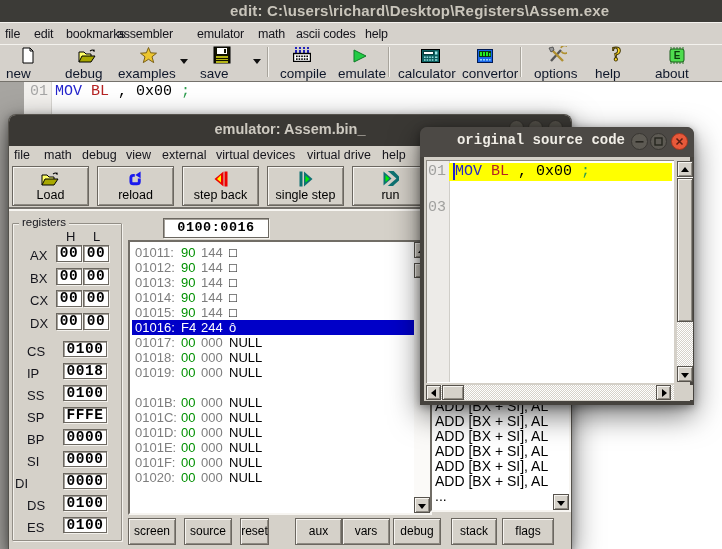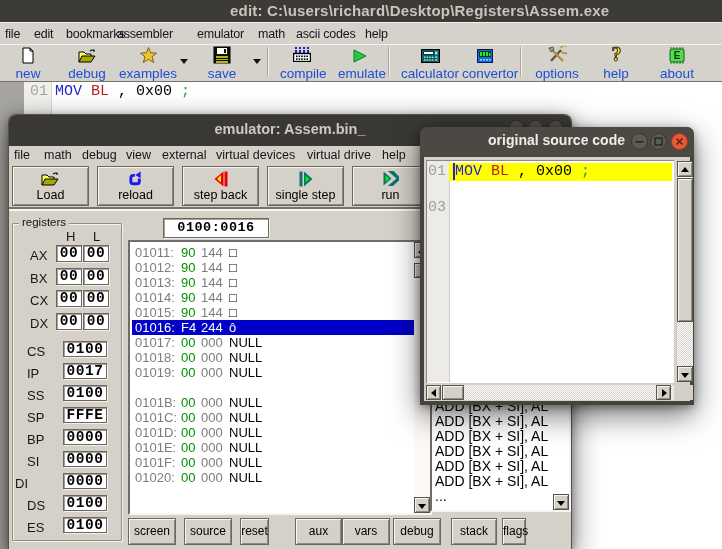--- a/index.html
+++ b/index.html
@@ -7,21 +7,21 @@
   body { font-family:"Liberation Sans", sans-serif; position:relative; background:#fff; }
   .abs { position:absolute; }
 
   
   #edit-title { left:0; top:0; width:722px; height:22px; background:#3c3b37; }
   #edit-title .t { position:absolute; left:230px; top:2px; font-weight:bold; font-size:15px; color:#c9c5bb; letter-spacing:0.2px; }
   #edit-menu { left:0; top:22px; width:722px; height:22px; background:#d5d1cb; border-top:1px solid #f4f2ee; }
   #edit-menu span { position:absolute; top:4px; font-size:12.5px; letter-spacing:-0.2px; color:#15151c; }
   #edit-toolbar { left:0; top:44px; width:722px; height:38px; background:#d5d1cb; border-bottom:1px solid #75726c; box-shadow: inset 0 1px 0 #f4f2ee; }
   .tbtn { position:absolute; top:2px; text-align:center; }
-  .tbtn .lbl { position:absolute; top:20px; font-size:13.5px; color:#1d4ed8; width:100%; text-align:center; white-space:nowrap; }
+  .tbtn .lbl { position:absolute; top:20px; font-size:13.5px; color:#0f172a; width:100%; text-align:left; white-space:nowrap; }
   .tsep { position:absolute; top:3px; width:2px; height:30px; border-left:1px solid #a8a49c; border-right:1px solid #f4f2ee; }
   .darr { position:absolute; top:15px; width:0; height:0; border-left:4px solid transparent; border-right:4px solid transparent; border-top:5px solid #111; }
 
   
   #editor { left:0; top:82px; width:722px; height:467px; background:#fff; }
   #editor .lmargin { position:absolute; left:0; top:0; width:24px; height:467px; background:#a7a5a1; }
   #editor .gutter { position:absolute; left:24px; top:0; width:28px; height:467px; background:#f2f0ed; border-right:1px solid #d8d6d2; }
   #editor .lnum { position:absolute; left:30px; top:1px; font-family:"Liberation Mono", monospace; font-size:15px; color:#a6a6a6; }
   #editor .code { position:absolute; left:55px; top:1px; font-family:"Liberation Mono", monospace; font-size:15px; color:#000; white-space:pre; }
   .kw { color:#2424cc; } .reg { color:#b52323; } .cmt { color:#2e9e4f; }
@@ -61,21 +61,21 @@
   #msel span { color:#fff !important; }
   #memsb { position:absolute; right:0; top:0; width:16px; height:271px; background:#fbfaf8; }
   #dislist { position:absolute; left:421px; top:125px; width:141px; height:272px; background:#fff; border:2px solid; border-color:#716d66 #f7f5f1 #f7f5f1 #716d66; }
   .drow { position:absolute; left:3px; height:15px; font-size:14px; color:#000; white-space:pre; }
 
   .bbtn { position:absolute; top:403px; width:50px; height:27px; background:#d5d1c9; border:1px solid #6b6760; box-shadow: inset 1px 1px 0 #f7f5f1, inset -1px -1px 0 #8e8a82; text-align:center; font-size:12px; color:#000; line-height:25px; }
 
   
   #src { left:420px; top:127px; width:274px; height:278px; background:#46433e; border-radius:8px 8px 0 0; box-shadow:0 10px 30px rgba(0,0,0,0.55), 0 2px 8px rgba(0,0,0,0.35); }
   #src-title { position:absolute; left:0; top:0; width:100%; height:30px; background:#4c4945; border-radius:7px 7px 0 0; }
-  #src-title .t { position:absolute; left:0; width:205px; top:5px; text-align:right; font-weight:bold; font-size:14px; color:#f0ede6; }
+  #src-title .t { position:absolute; left:0; width:205px; top:5px; text-align:right; font-weight:bold; font-size:14px; color:#f0ede6;font-family:Liberation Mono, monospace; }
   #src-content { position:absolute; left:4px; top:30px; width:266px; height:244px; background:#d4d0c8; }
   #src-white { position:absolute; left:2px; top:3px; width:248px; height:223px; background:#fff; border:1px solid #8e8a82; border-right:none; border-bottom:none; }
   #src-gutter { position:absolute; left:0; top:0; width:23px; height:221px; background:#edebe8; border-right:1px solid #d0cec9; }
   .srow { position:absolute; left:0; width:100%; height:18px; font-family:"Liberation Mono", monospace; font-size:15px; }
   .srow .n { position:absolute; left:1px; color:#a0a09e; }
   .srow .c { position:absolute; left:27px; white-space:pre; }
 </style>
 </head>
 <body>
 
@@ -318,21 +318,21 @@
   <div class="rlbl" style="left:21px;top:178px">CX</div>
   <div class="rbox" style="left:47px;top:175px;width:26px;height:17px;">00</div>
   <div class="rbox" style="left:74px;top:175px;width:26px;height:17px;">00</div>
   <div class="rlbl" style="left:21px;top:201px">DX</div>
   <div class="rbox" style="left:47px;top:198px;width:26px;height:17px;">00</div>
   <div class="rbox" style="left:74px;top:198px;width:26px;height:17px;">00</div>
 
   <div class="rlbl" style="left:18px;top:229px">CS</div>
   <div class="rbox" style="left:54px;top:226px;width:44px;height:16px;">0100</div>
   <div class="rlbl" style="left:18px;top:251px">IP</div>
-  <div class="rbox" style="left:54px;top:248px;width:44px;height:16px;">0017</div>
+  <div class="rbox" style="left:54px;top:248px;width:44px;height:16px;">0018</div>
   <div class="rlbl" style="left:18px;top:273px">SS</div>
   <div class="rbox" style="left:54px;top:270px;width:44px;height:16px;">0100</div>
   <div class="rlbl" style="left:18px;top:295px">SP</div>
   <div class="rbox" style="left:54px;top:292px;width:44px;height:16px;">FFFE</div>
   <div class="rlbl" style="left:18px;top:317px">BP</div>
   <div class="rbox" style="left:54px;top:314px;width:44px;height:16px;">0000</div>
   <div class="rlbl" style="left:18px;top:339px">SI</div>
   <div class="rbox" style="left:54px;top:336px;width:44px;height:16px;">0000</div>
   <div class="rlbl" style="left:6px;top:361px">DI</div>
   <div class="rbox" style="left:54px;top:358px;width:44px;height:16px;">0000</div>
@@ -393,21 +393,21 @@
       </div>
   </div>
 
   <div class="bbtn" style="left:119px;width:48px">screen</div>
   <div class="bbtn" style="left:175px;width:48px">source</div>
   <div class="bbtn" style="left:231px;width:29px">reset</div>
   <div class="bbtn" style="left:286px;width:47px">aux</div>
   <div class="bbtn" style="left:333px;width:48px">vars</div>
   <div class="bbtn" style="left:384px;width:48px">debug</div>
   <div class="bbtn" style="left:442px;width:46px">stack</div>
-  <div class="bbtn" style="left:493px;width:24px">flags</div>
+  <div class="bbtn" style="left:493px;width:52px">flags</div>
 </div>
 
 <div class="abs" id="src">
   <div id="src-title">
     <span class="t">original source code</span>
     <svg class="abs" style="left:211px;top:6px" width="17" height="17" viewBox="0 0 17 17">
         <circle cx="8.5" cy="8.5" r="8" fill="#5d5a53" stroke="#383632"></circle>
         <rect x="4.5" y="8" width="8" height="1.6" fill="#26251f"></rect>
       </svg>
     <svg class="abs" style="left:230px;top:6px" width="17" height="17" viewBox="0 0 17 17">

